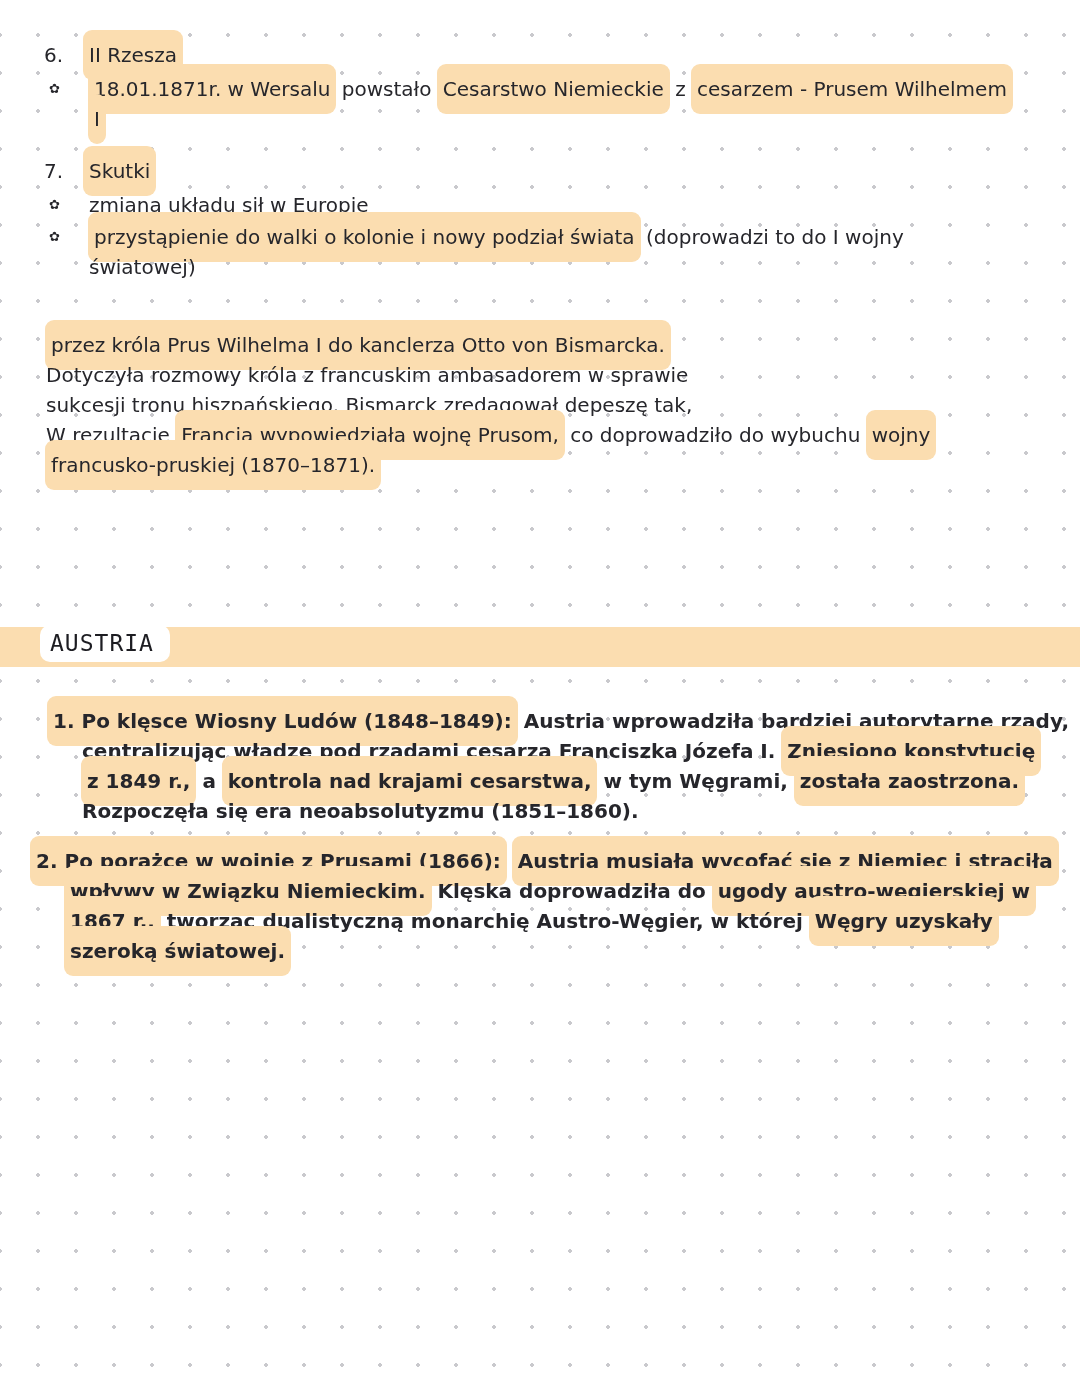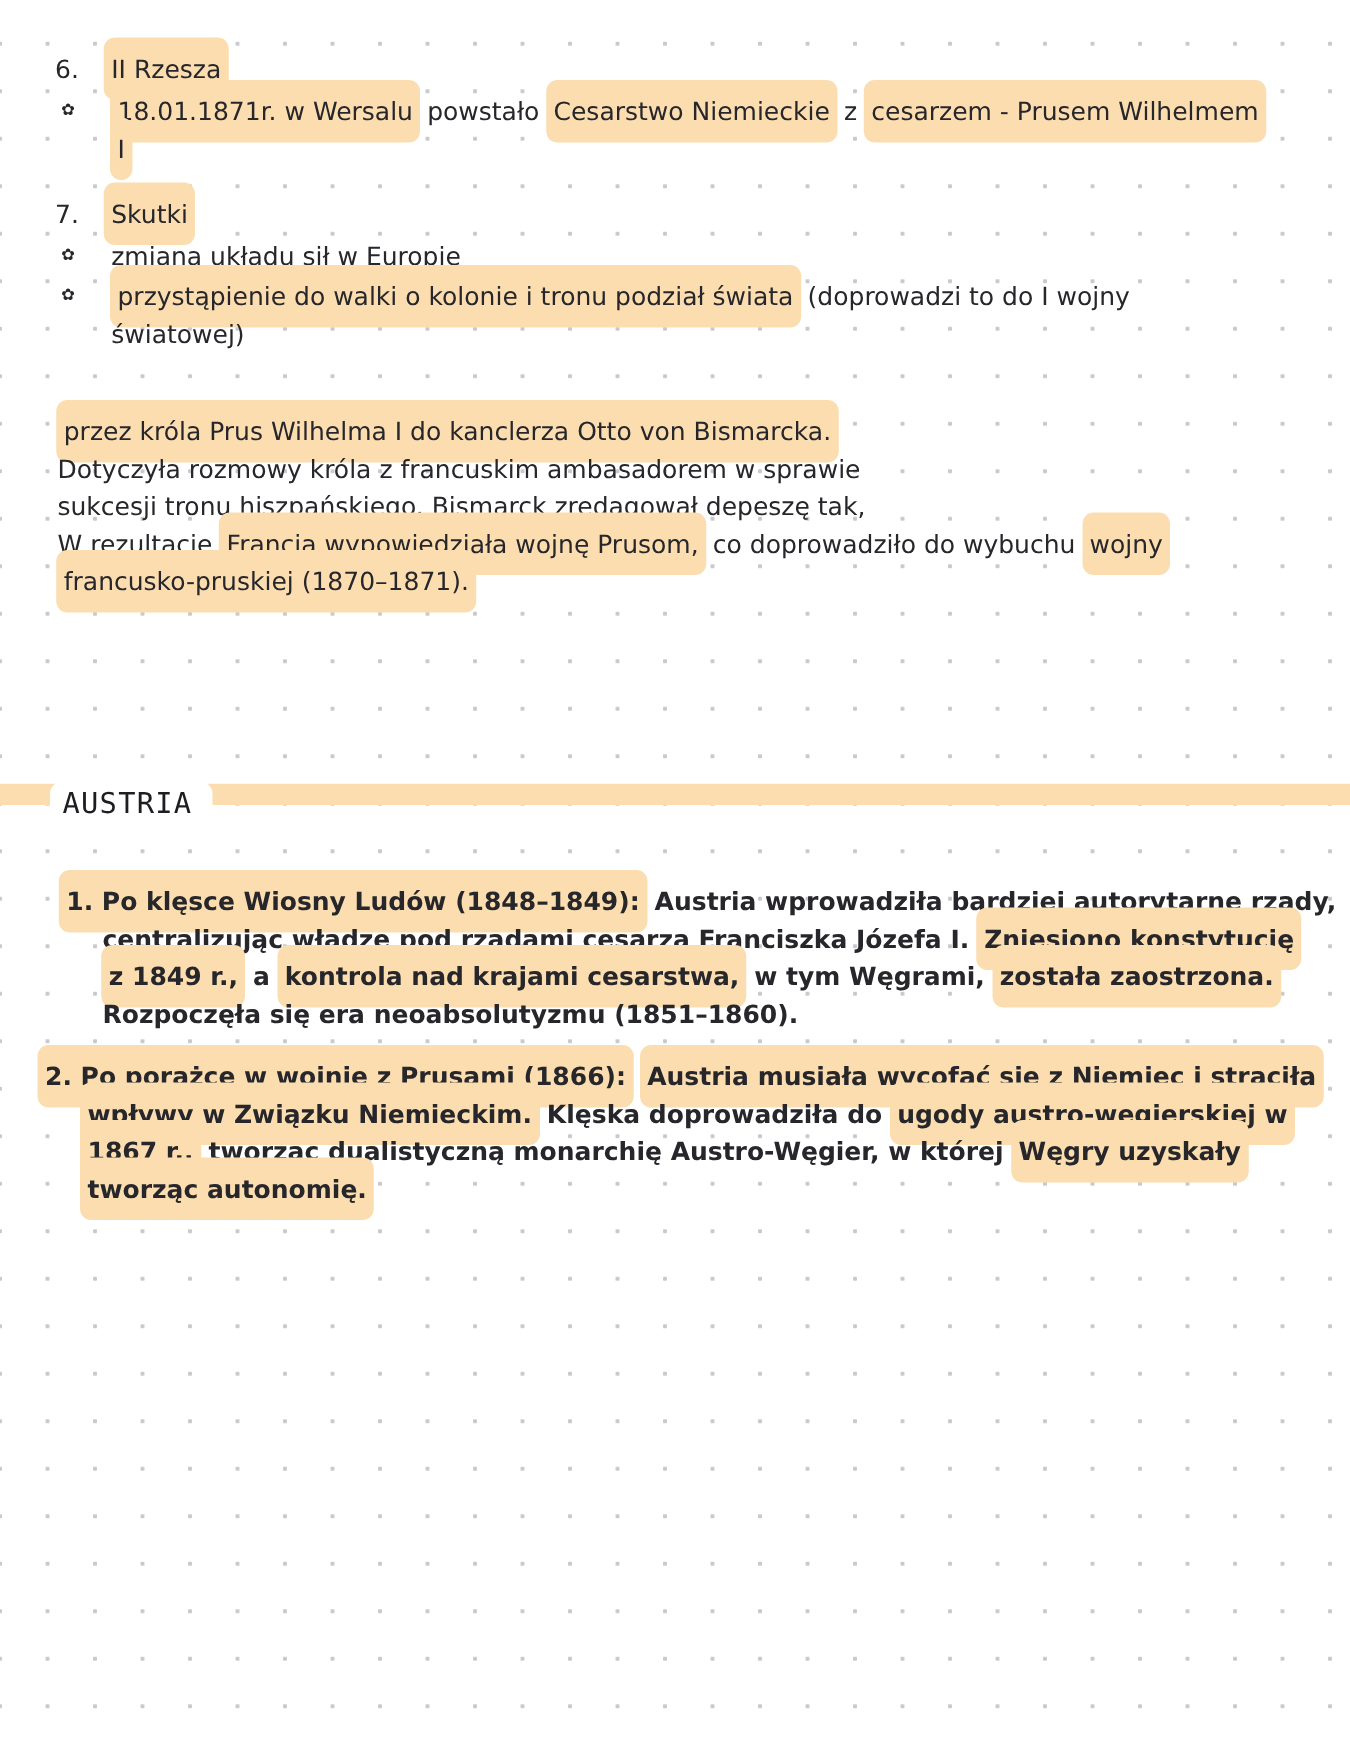--- a/index.html
+++ b/index.html
@@ -28,21 +28,21 @@
   }
   .row{display:flex;align-items:flex-start;}
   .num{flex:0 0 40px;}
   .bullet-cell{flex:0 0 40px;font-size:13px;line-height:30px;padding-left:5px;}
   .lines{flex:1 1 auto;min-width:0;}
   .bullets{margin-top:4px;}
   .bullet-row{margin-top:2px;}
   .hang{padding-left:34px;font-weight:bold;}
   .hang .tline:first-child{margin-left:-34px;}
   
-  .austria-row{position:absolute;left:0;right:0;top:627px;height:17px;}
+  .austria-row{position:absolute;left:0;right:0;top:627px;height:40px;}
   .band{position:absolute;left:0;top:0;right:0;bottom:0;background:#fbddb0;}
   .austria-title{
     position:absolute;left:40px;top:-2px;
     background:#ffffff;
     border-radius:10px;
     padding:2px 16px 3px 10px;
     font-family:"DejaVu Sans Mono",monospace;
     font-size:23px;
     letter-spacing:1px;
     line-height:32px;
@@ -82,21 +82,21 @@
     <div class="bullets">
       <div class="row bullet-row">
         <span class="bullet-cell">✿</span>
         <div class="lines">
             <div class="tline"><span>zmiana układu sił w Europie</span></div>
           </div>
       </div>
       <div class="row bullet-row">
         <span class="bullet-cell">✿</span>
         <div class="lines">
-            <div class="tline"><span class="hl">przystąpienie do walki o kolonie i tronu podział świata</span><span> (doprowadzi to do I wojny</span></div>
+            <div class="tline"><span class="hl">przystąpienie do walki o kolonie i nowy podział świata</span><span> (doprowadzi to do I wojny</span></div>
             <div class="tline"><span>światowej)</span></div>
           </div>
       </div>
     </div>
   </div>
 
   <div class="block" style="top:330px;left:46px;">
       <div class="tline"><span class="hl">przez króla Prus Wilhelma I do kanclerza Otto von Bismarcka.</span></div>
       <div class="tline"><span>Dotyczyła rozmowy króla z francuskim ambasadorem w sprawie</span></div>
       <div class="tline"><span>sukcesji tronu hiszpańskiego. Bismarck zredagował depeszę tak,</span></div>
@@ -113,16 +113,16 @@
       <div class="tline"><span class="hl">1. Po klęsce Wiosny Ludów (1848–1849):</span><span> Austria wprowadziła bardziej autorytarne rządy,</span></div>
       <div class="tline"><span>centralizując władzę pod rządami cesarza Franciszka Józefa I. </span><span class="hl">Zniesiono konstytucję</span></div>
       <div class="tline"><span class="hl">z 1849 r.,</span><span> a </span><span class="hl">kontrola nad krajami cesarstwa,</span><span> w tym Węgrami, </span><span class="hl">została zaostrzona.</span></div>
       <div class="tline"><span>Rozpoczęła się era neoabsolutyzmu (1851–1860).</span></div>
     </div>
 
   <div class="block hang" style="top:846px;left:31px;">
       <div class="tline"><span class="hl">2. Po porażce w wojnie z Prusami (1866):</span><span> </span><span class="hl">Austria musiała wycofać się z Niemiec i straciła</span></div>
       <div class="tline"><span class="hl">wpływy w Związku Niemieckim.</span><span> Klęska doprowadziła do </span><span class="hl">ugody austro-węgierskiej w</span></div>
       <div class="tline"><span class="hl">1867 r.,</span><span> tworząc dualistyczną monarchię Austro-Węgier, w której </span><span class="hl">Węgry uzyskały</span></div>
-      <div class="tline"><span class="hl">tworząc autonomię.</span></div>
+      <div class="tline"><span class="hl">szeroką światowej.</span></div>
     </div>
 
 </div>
 
 </body></html>

